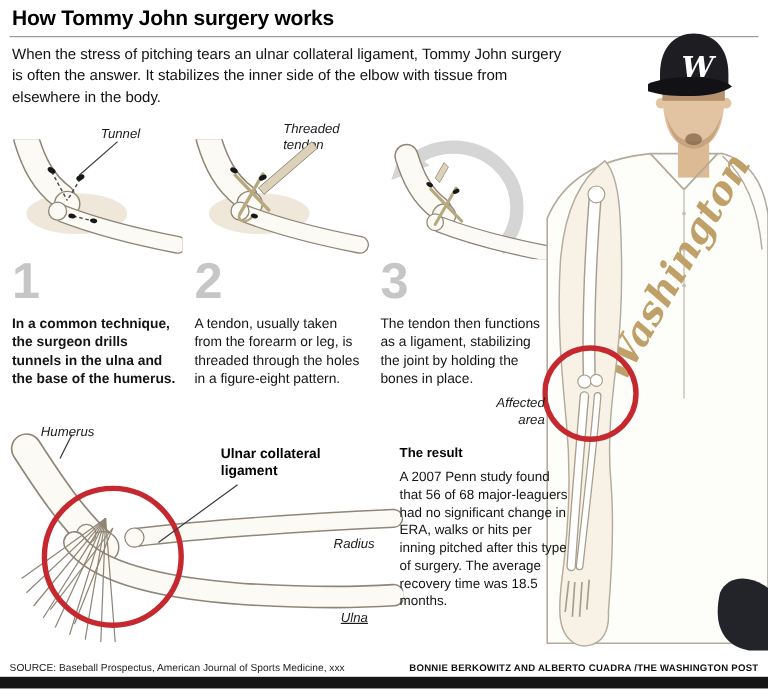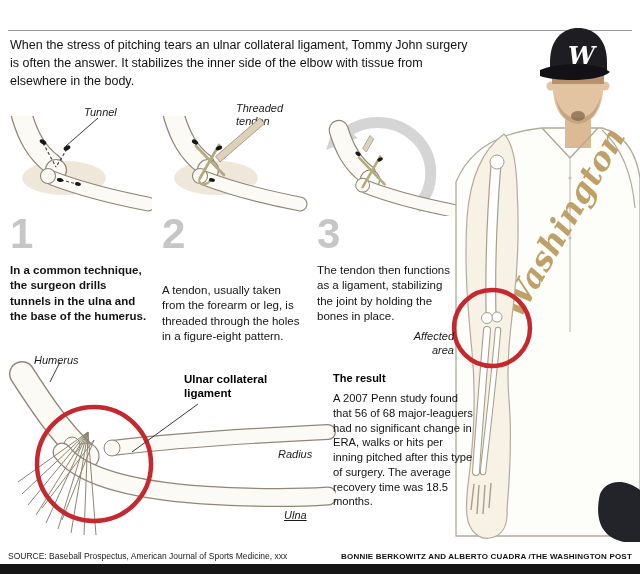--- a/index.html
+++ b/index.html
@@ -26,20 +26,21 @@
   svg{display:block;}
   .script-text{
     font-family:"DejaVu Serif",serif;font-style:italic;font-weight:bold;
   }
 </style>
 </head>
 <body>
 
 <div class="page">
 
+  <div class="abs title">How Tommy John surgery works</div>
   <div class="abs rule"></div>
   <div class="abs intro">When the stress of pitching tears an ulnar collateral ligament, Tommy John surgery is often the answer. It stabilizes the inner side of the elbow with tissue from elsewhere in the body.</div>
 
   <div class="abs step-label" style="left:84px;top:106px;text-align:center;">Tunnel</div>
   <div class="abs step-label" style="left:236px;top:102px;width:62px;">Threaded tendon</div>
 
   <svg class="abs" style="left:6px;top:116px;" width="146" height="98" viewBox="0 0 146 98">
     <line x1="92" y1="2" x2="60" y2="30" stroke="#3a3a3a" stroke-width="1"></line>
     <ellipse cx="58" cy="62" rx="42" ry="17" fill="#efe8da"></ellipse>
     <g>
@@ -99,21 +100,21 @@
       <ellipse cx="37" cy="26" rx="3.2" ry="2" fill="#181818" transform="rotate(32 37 26)"></ellipse>
       <ellipse cx="61" cy="32" rx="3.2" ry="2" fill="#181818" transform="rotate(-28 61 32)"></ellipse>
     </g>
   </svg>
 
   <div class="abs step-number" style="left:10px;top:213px;">1</div>
   <div class="abs step-number" style="left:162px;top:213px;">2</div>
   <div class="abs step-number" style="left:317px;top:213px;">3</div>
 
   <div class="abs step-text" style="left:10px;top:263px;width:140px;font-weight:bold;">In a common technique, the surgeon drills tunnels in the ulna and the base of the humerus.</div>
-  <div class="abs step-text" style="left:162px;top:263px;width:142px;margin-top:20px;">A tendon, usually taken from the forearm or leg, is threaded through the holes in a figure-eight pattern.</div>
+  <div class="abs step-text" style="left:162px;top:263px;width:142px;">A tendon, usually taken from the forearm or leg, is threaded through the holes in a figure-eight pattern.</div>
   <div class="abs step-text" style="left:317px;top:263px;width:138px;">The tendon then functions as a ligament, stabilizing the joint by holding the bones in place.</div>
 
   <svg class="abs" style="left:452px;top:22px;" width="188" height="522" viewBox="0 0 188 522">
 
     <path d="M 4,160 C 18,126 50,110 90,106 L 150,106 C 172,112 184,130 188,156 L 188,514 L 4,514 Z" fill="#fdfdfa" stroke="#b3ab9c" stroke-width="1.3"></path>
 
     <rect x="113" y="88" width="26" height="38" fill="#dcba94"></rect>
 
     <g>
       <path d="M90,106 L118,136 M146,106 L118,136" stroke="#b3ab9c" stroke-width="1.5" fill="none"></path>

